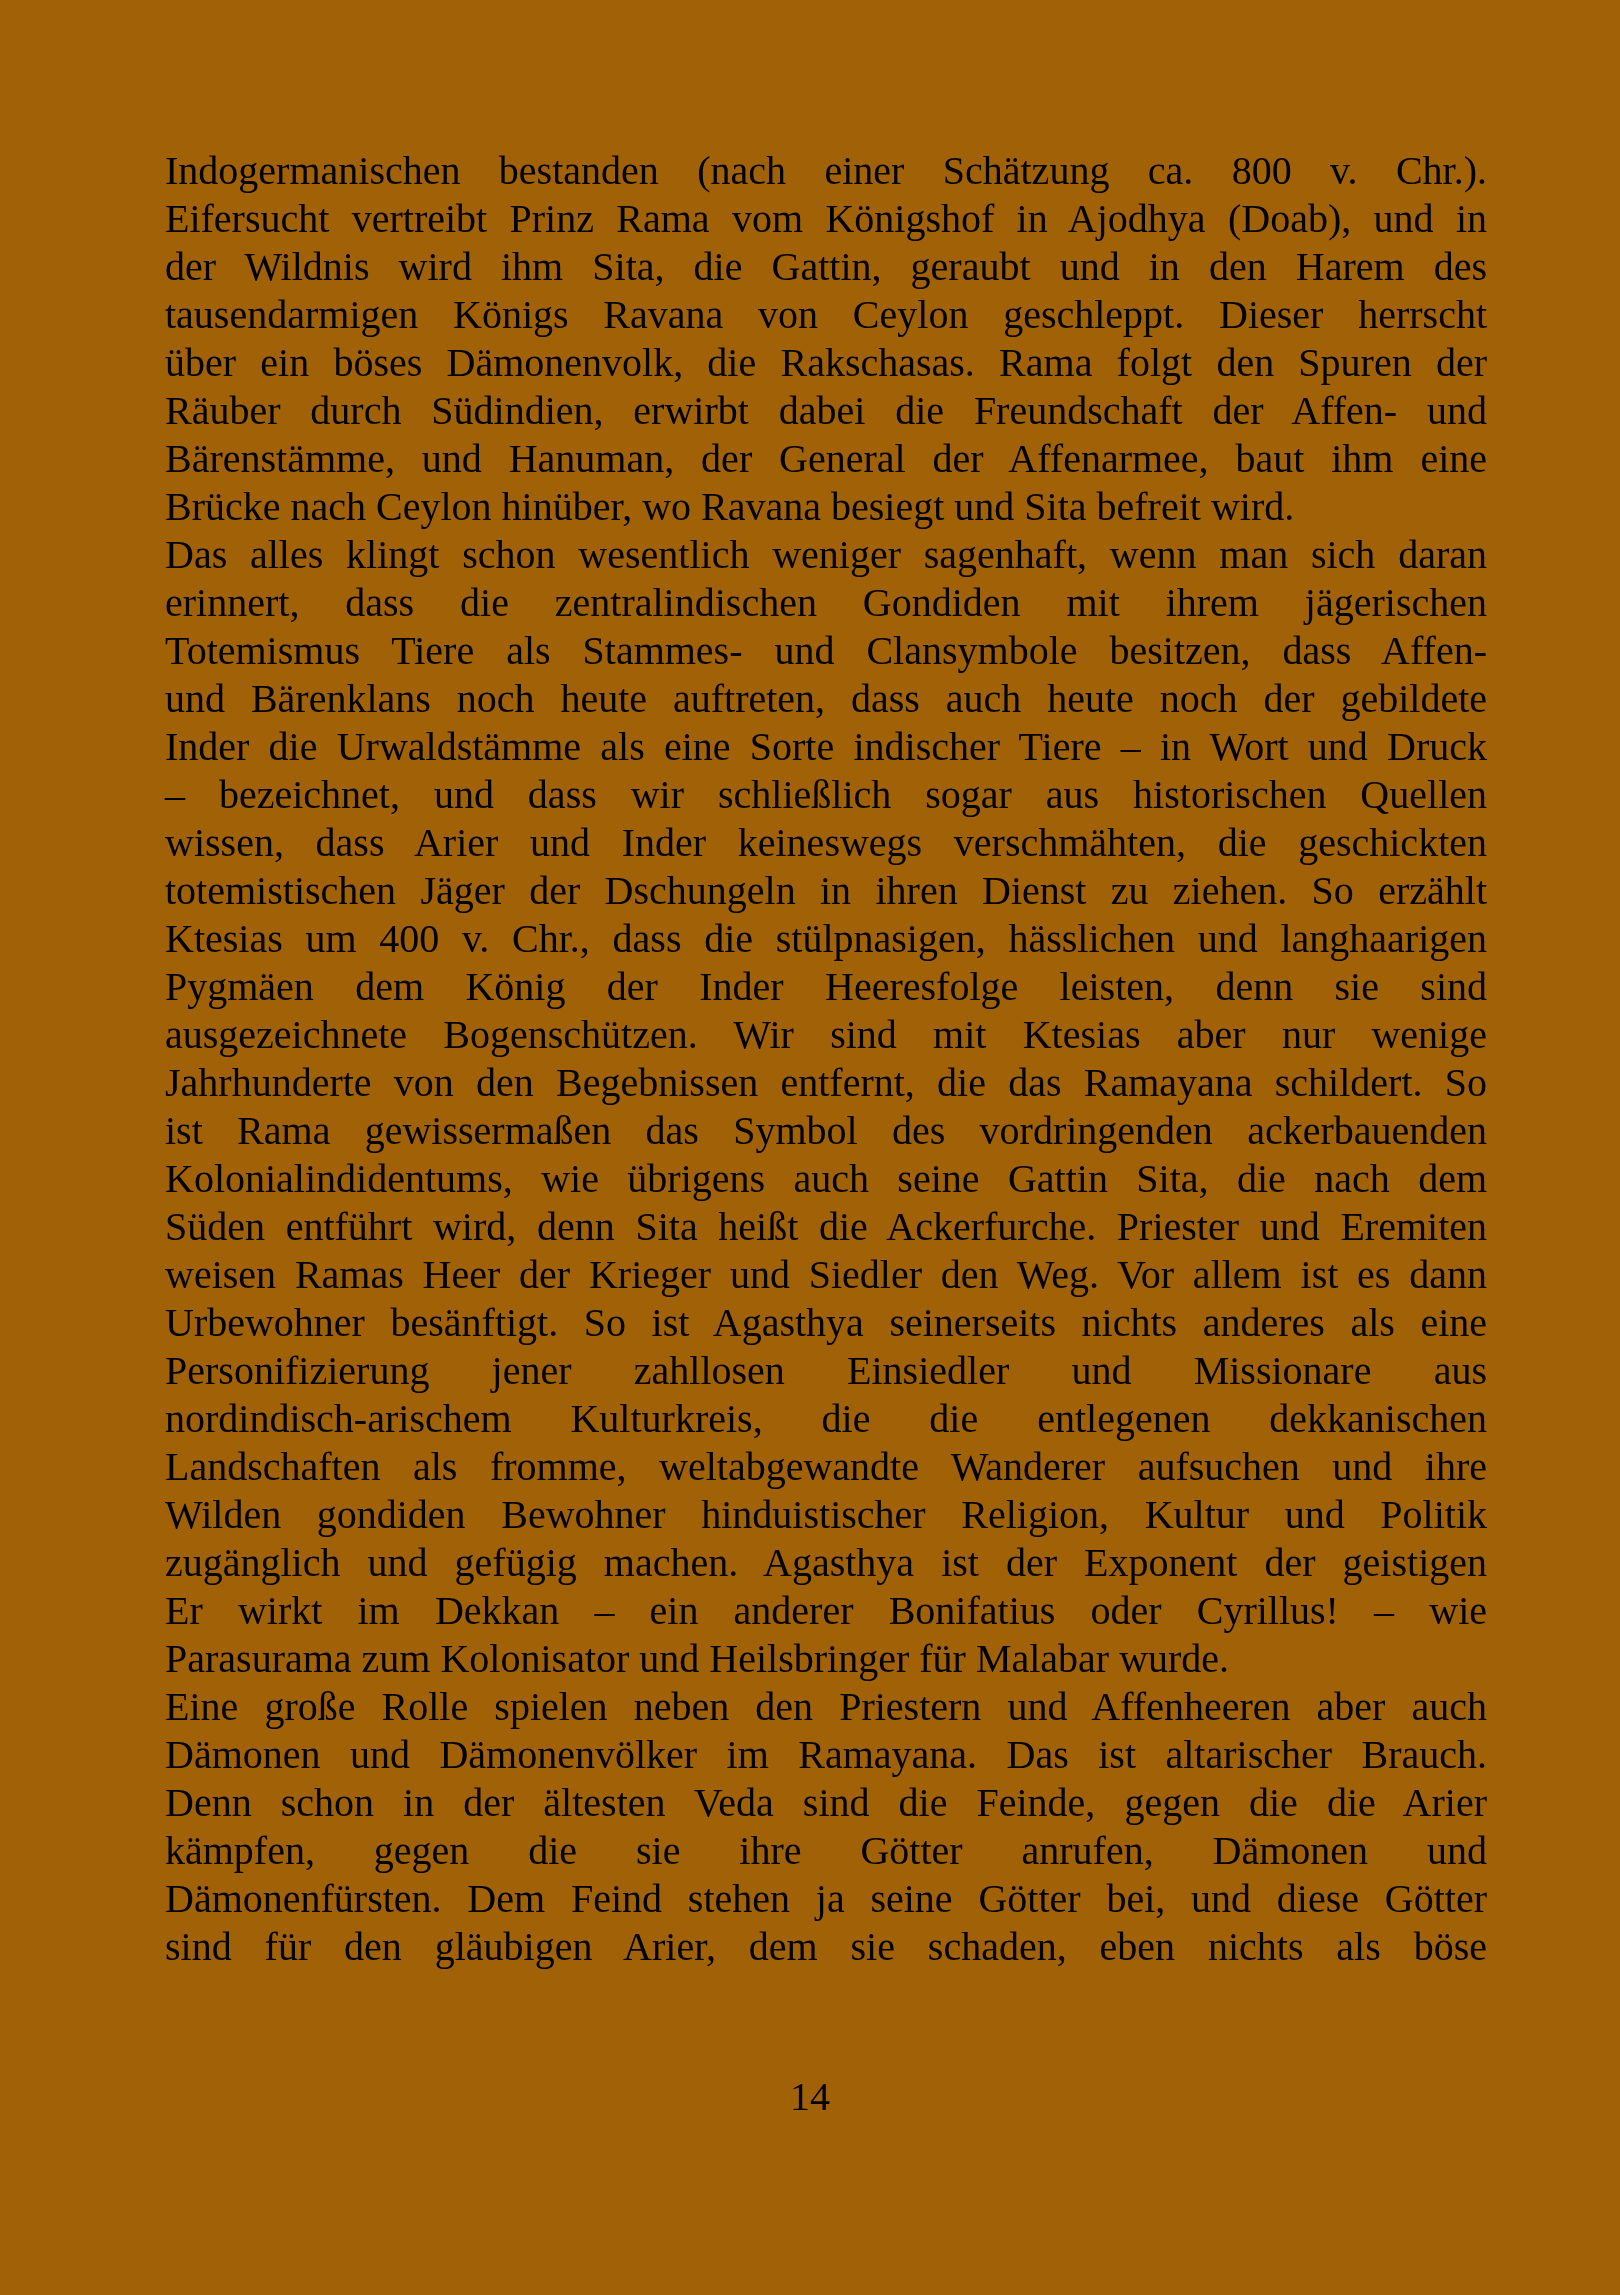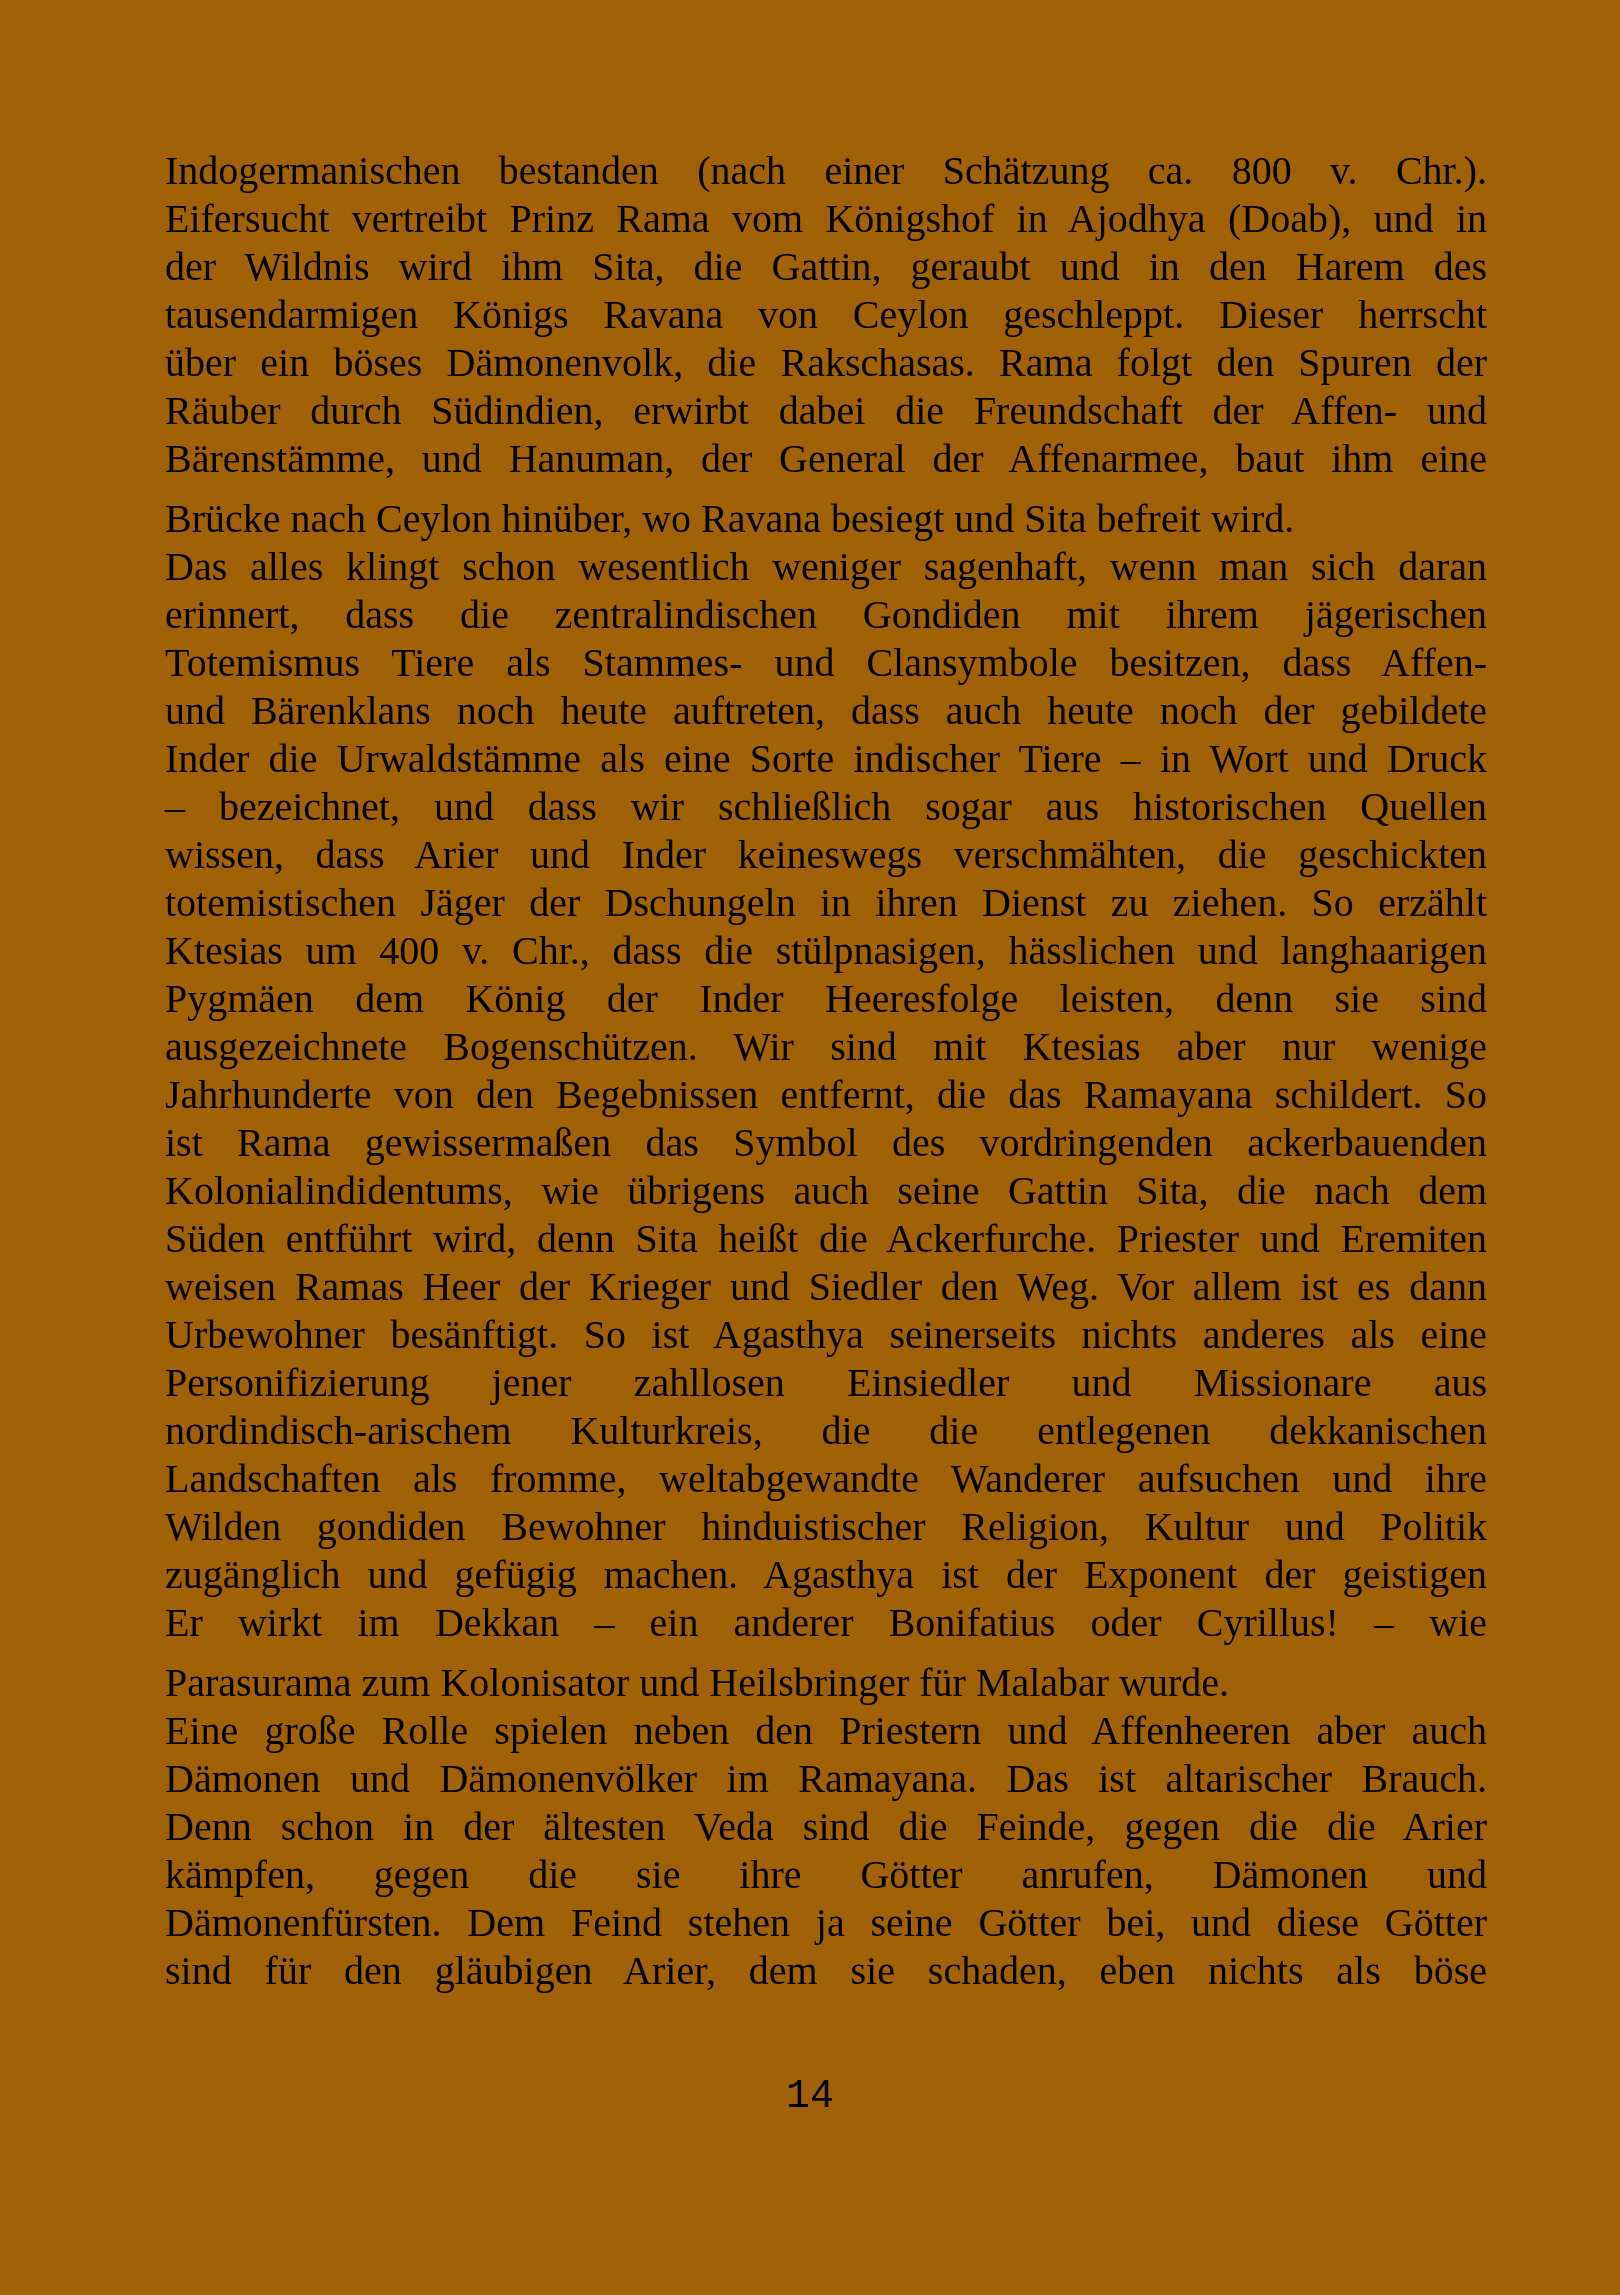--- a/index.html
+++ b/index.html
@@ -17,27 +17,27 @@
     line-height: 48px;
     color: #000000;
   }
   .line {
     display: block;
     white-space: nowrap;
     text-align: justify;
     text-align-last: justify;
     height: 48px;
   }
-  .line.last { text-align-last: left; margin-top: 12px; }
+  .line.last { text-align-last: left; }
   .page-number {
     position: absolute;
     left: 0; width: 1620px;
     top: 2073px;
     text-align: center;
-    font-family: Liberation Mono, monospace;
+    font-family: Liberation Serif, serif;
     font-size: 40px;
     line-height: 48px;
     color: #000000;
   }
 </style>
 </head>
 <body>
 
 <div class="page">
   <div class="text-block">

